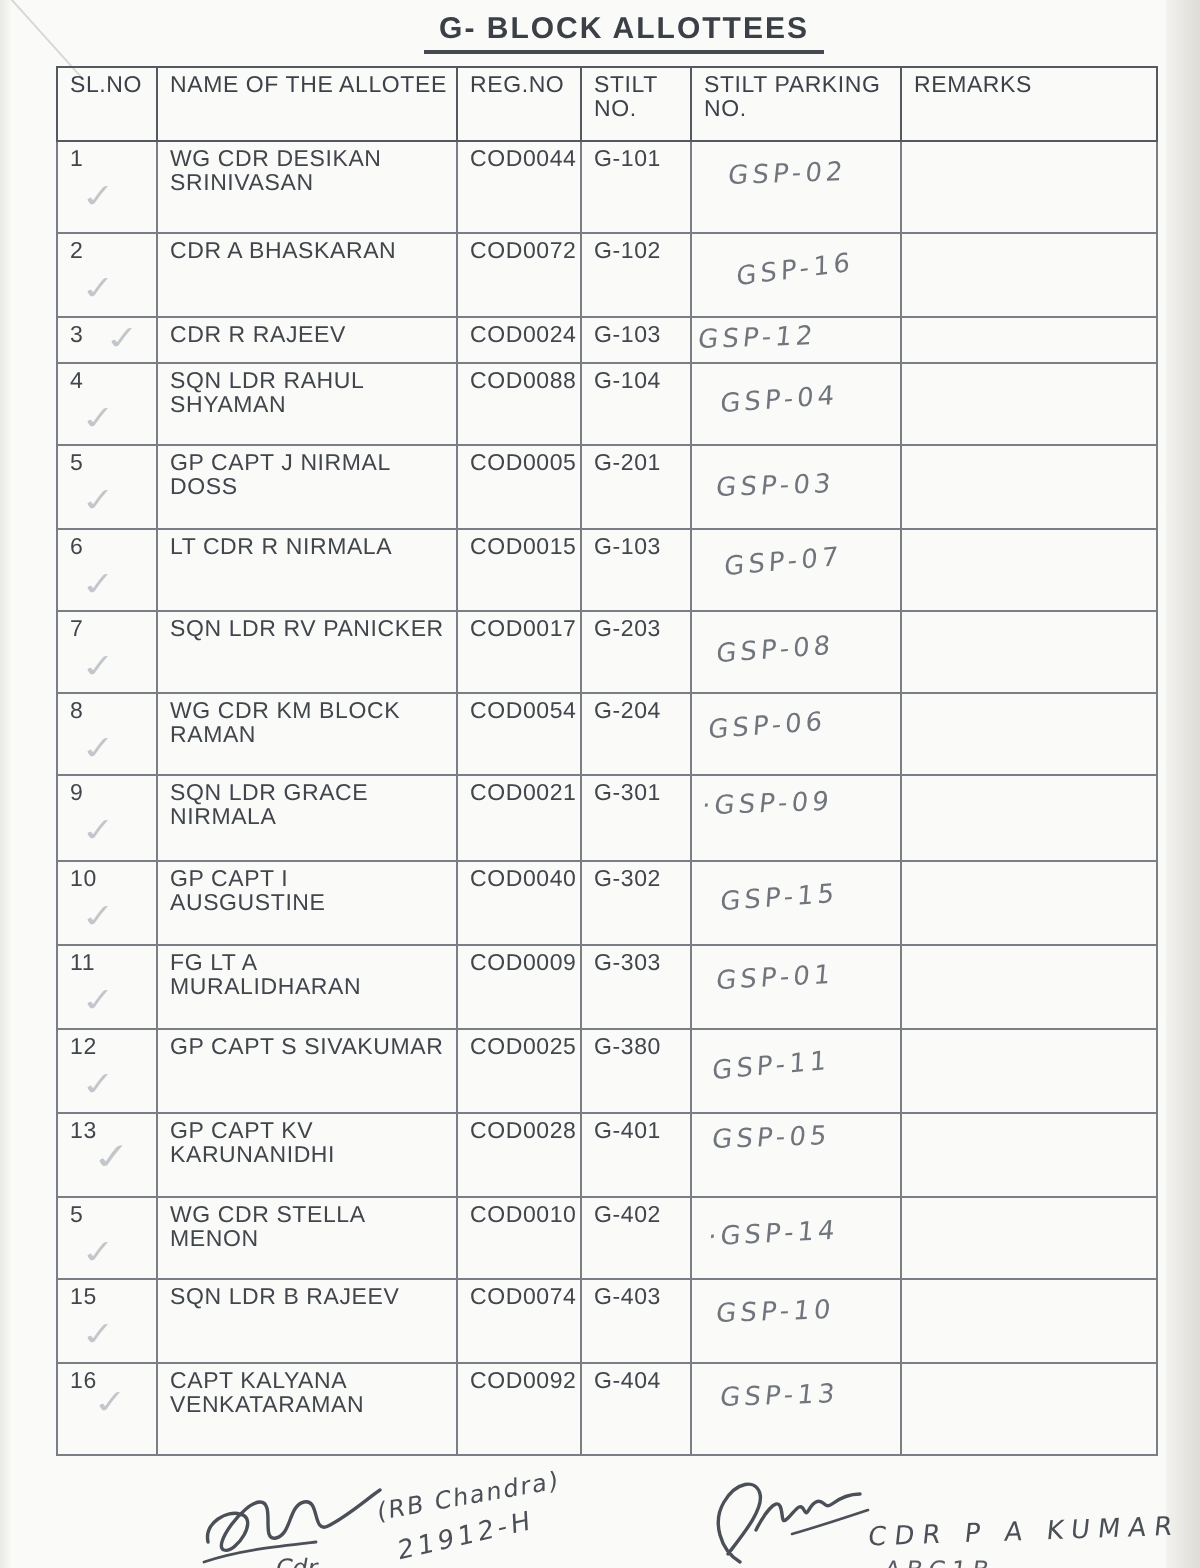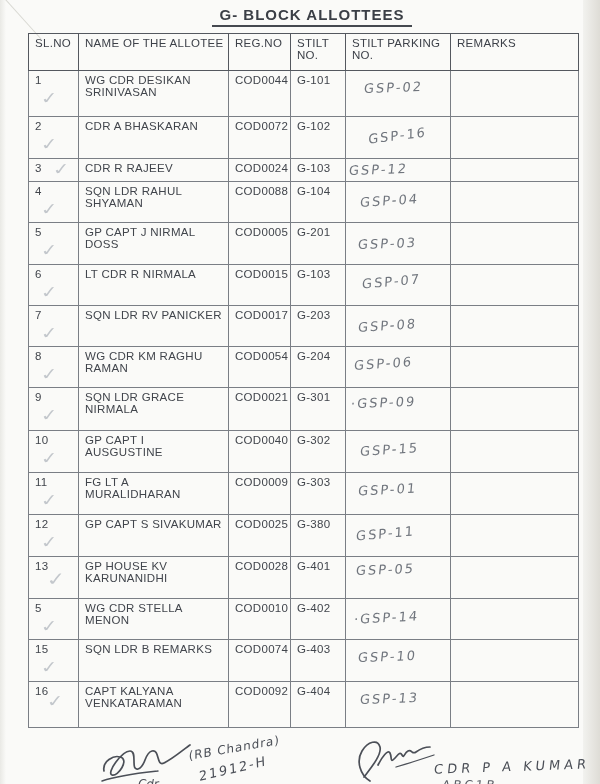--- a/index.html
+++ b/index.html
@@ -330,21 +330,21 @@
     <td class="c-rem">
       <span></span>
     </td>
   </tr>
       <tr>
     <td class="c-sl">
       <span>8</span>
       <span class="check">✓</span>
     </td>
     <td class="c-name">
-      <span>WG CDR KM RAGHU RAMAN</span>
+      <span>WG CDR KM BLOCK RAMAN</span>
     </td>
     <td class="c-reg">
       <span>COD0054</span>
     </td>
     <td class="c-house">
       <span>G-204</span>
     </td>
     <td class="c-park">
       <span class="hand">GSP-06</span>
     </td>
@@ -435,21 +435,21 @@
     <td class="c-rem">
       <span></span>
     </td>
   </tr>
       <tr>
     <td class="c-sl">
       <span>13</span>
       <span class="check">✓</span>
     </td>
     <td class="c-name">
-      <span>GP HOUSE KV KARUNANIDHI</span>
+      <span>GP CAPT KV KARUNANIDHI</span>
     </td>
     <td class="c-reg">
       <span>COD0028</span>
     </td>
     <td class="c-house">
       <span>G-401</span>
     </td>
     <td class="c-park">
       <span class="hand">GSP-05</span>
     </td>
@@ -477,21 +477,21 @@
     <td class="c-rem">
       <span></span>
     </td>
   </tr>
       <tr>
     <td class="c-sl">
       <span>15</span>
       <span class="check">✓</span>
     </td>
     <td class="c-name">
-      <span>SQN LDR B REMARKS</span>
+      <span>SQN LDR B RAJEEV</span>
     </td>
     <td class="c-reg">
       <span>COD0074</span>
     </td>
     <td class="c-house">
       <span>G-403</span>
     </td>
     <td class="c-park">
       <span class="hand">GSP-10</span>
     </td>

